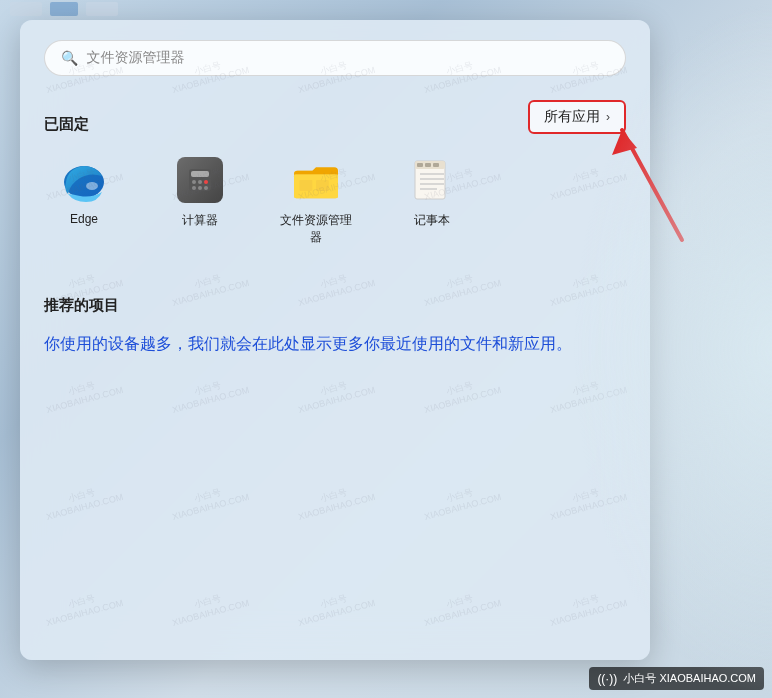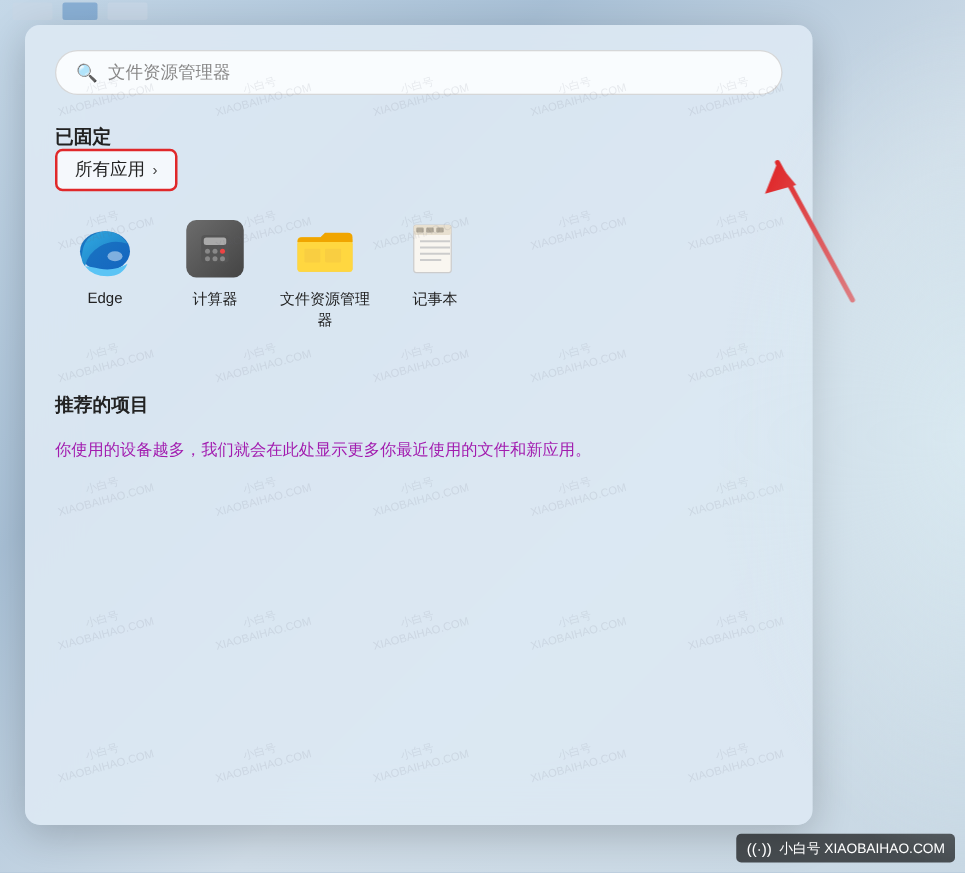--- a/index.html
+++ b/index.html
@@ -67,23 +67,22 @@
     .search-input-text {
       color: #888;
       font-size: 14px;
       flex: 1;
     }
 
     
     .section-header {
       display: flex;
       justify-content: space-between;
-      align-items: flex-start;
+      align-items: flex-end;
       margin-bottom: 20px;
-      flex-direction: column;
     }
 
     .section-title {
       font-size: 15px;
       font-weight: 600;
       color: #222;
     }
 
     .all-apps-btn {
       display: flex;
@@ -100,21 +99,21 @@
 
     .all-apps-btn .chevron {
       font-size: 12px;
       color: #444;
     }
 
     
     .pinned-apps {
       display: flex;
       flex-direction: row;
-      gap: 8px;
+      gap: 36px;
       margin-bottom: 40px;
     }
 
     .app-item {
       display: flex;
       flex-direction: column;
       align-items: center;
       width: 80px;
       cursor: pointer;
     }
@@ -165,22 +164,22 @@
     }
 
     .recommended-title {
       font-size: 15px;
       font-weight: 600;
       color: #222;
       margin-bottom: 16px;
     }
 
     .recommended-desc {
-      font-size: 13px;
-      color: #a21caf;
+      font-size: 16px;
+      color: #1d4ed8;
       line-height: 1.6;
     }
 
     
     .arrow-annotation {
       position: absolute;
       top: 100px;
       right: 50px;
       pointer-events: none;
     }

